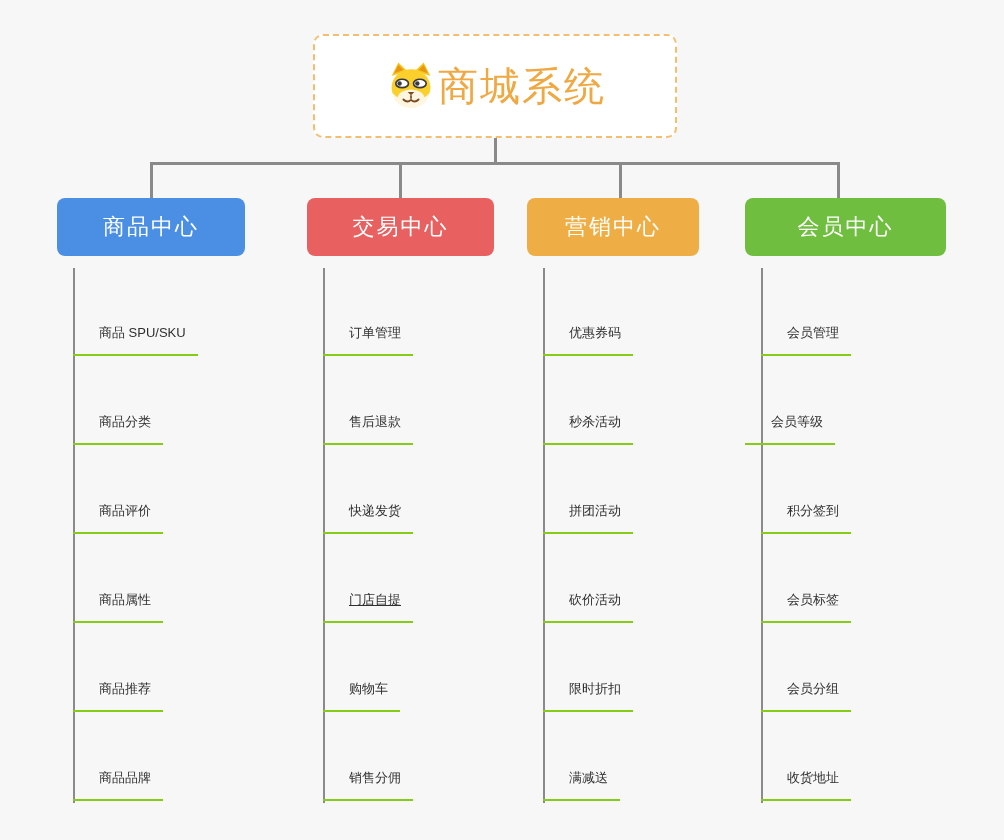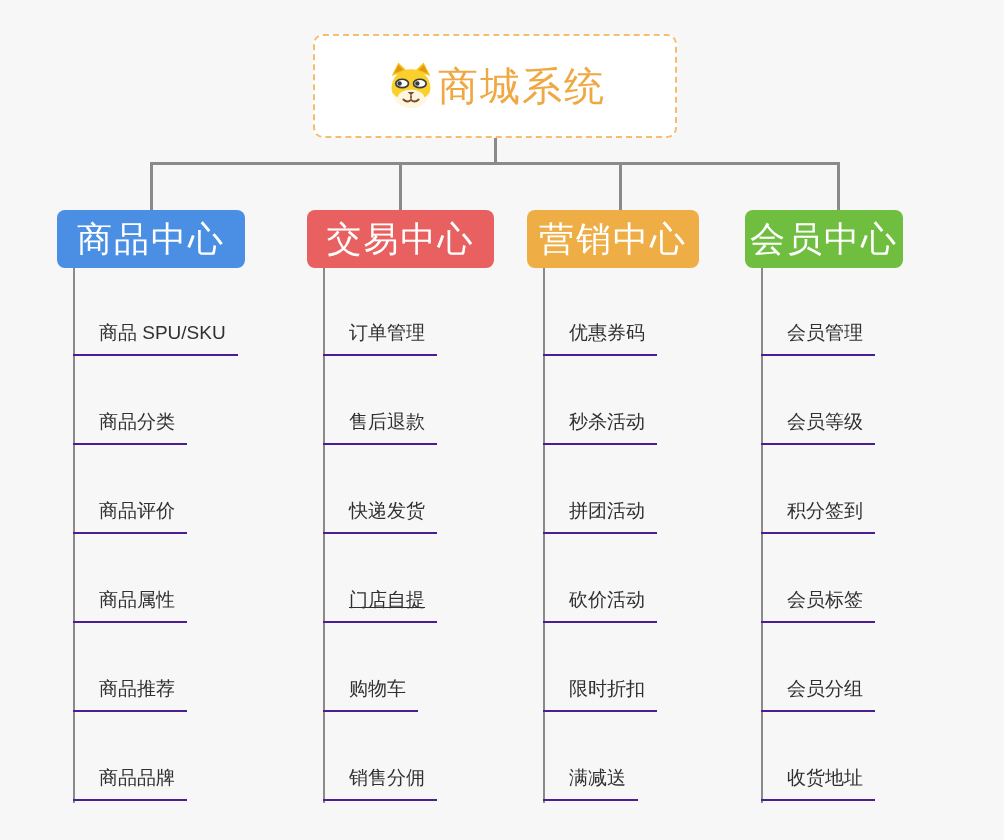--- a/index.html
+++ b/index.html
@@ -23,33 +23,33 @@
     box-sizing:border-box;
     display:flex;align-items:center;justify-content:center;
   }
   .root-title{
     font-size:40px;
     letter-spacing:2px;
     color:#f0a843;
   }
   .branch-node{
     position:absolute;
-    top:210px;height:58px;
+    top:198px;height:58px;
     border-radius:8px;
     display:flex;align-items:center;justify-content:center;
     color:#ffffff;
-    font-size:35px;
+    font-size:22px;
     letter-spacing:2px;
     box-sizing:border-box;
   }
   .child-node{
     position:absolute;
     padding:0 12px 7px 26px;
-    border-bottom:2px solid #4c1d95;
-    font-size:19px;
+    border-bottom:2px solid #84cc16;
+    font-size:13px;
     line-height:28px;
     color:#303030;
     white-space:nowrap;
   }
   .dog-icon{display:block;}
 </style>
 </head>
 <body>
 
 <div id="canvas">
@@ -97,21 +97,21 @@
     <div class="line" style="left: 618.5px; top: 162px; width: 3px; height: 48px; background: rgb(138, 138, 138);"></div>
     <div class="branch-node" style="left: 527px; width: 172px; background: rgb(239, 174, 69);">营销中心</div>
     <div class="line" style="left: 543px; top: 268px; width: 2px; height: 535px; background: rgb(138, 138, 138);"></div>
     <div class="child-node" style="left: 543px; top: 319px;">优惠券码</div>
     <div class="child-node" style="left: 543px; top: 408px;">秒杀活动</div>
     <div class="child-node" style="left: 543px; top: 497px;">拼团活动</div>
     <div class="child-node" style="left: 543px; top: 586px;">砍价活动</div>
     <div class="child-node" style="left: 543px; top: 675px;">限时折扣</div>
     <div class="child-node" style="left: 543px; top: 764px;">满减送</div>
     <div class="line" style="left: 837px; top: 162px; width: 3px; height: 48px; background: rgb(138, 138, 138);"></div>
-    <div class="branch-node" style="left: 745px; width: 158px; background: rgb(111, 190, 63);">会员中心</div>
+    <div class="branch-node" style="left: 745px; width: 201px; background: rgb(111, 190, 63);">会员中心</div>
     <div class="line" style="left: 761px; top: 268px; width: 2px; height: 535px; background: rgb(138, 138, 138);"></div>
     <div class="child-node" style="left: 761px; top: 319px;">会员管理</div>
-    <div class="child-node" style="left: 761px; top: 408px;">会员等级</div>
+    <div class="child-node" style="left: 745px; top: 408px;">会员等级</div>
     <div class="child-node" style="left: 761px; top: 497px;">积分签到</div>
     <div class="child-node" style="left: 761px; top: 586px;">会员标签</div>
     <div class="child-node" style="left: 761px; top: 675px;">会员分组</div>
     <div class="child-node" style="left: 761px; top: 764px;">收货地址</div>
   </div>
 
 </body></html>

